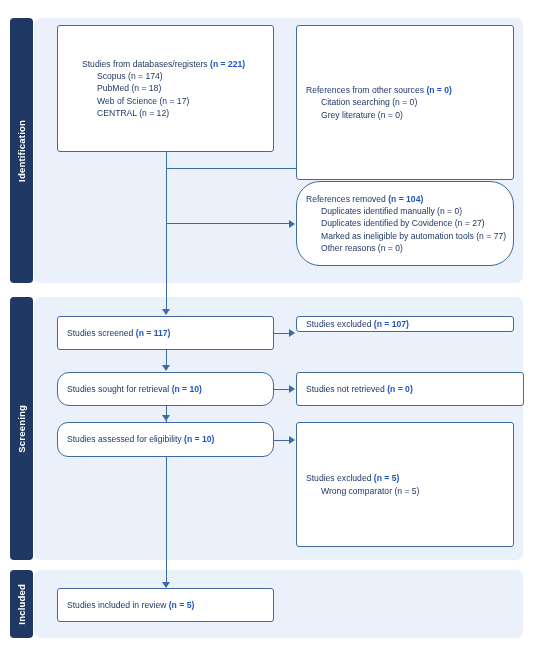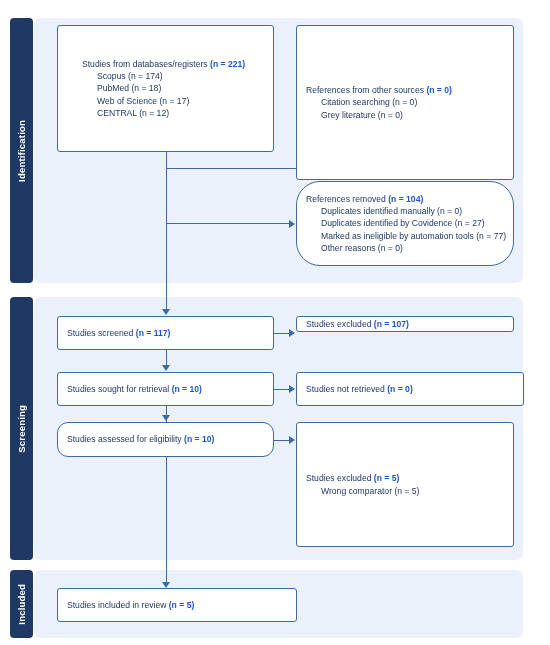--- a/index.html
+++ b/index.html
@@ -137,21 +137,21 @@
       <span>Studies screened </span><span class="cnt">(n = 117)</span>
     </div>
   </div>
 
   <div class="fbox" style="left:296px;top:316px;width:218px;height:16px;">
     <div class="fline head">
       <span>Studies excluded </span><span class="cnt">(n = 107)</span>
     </div>
   </div>
 
-  <div class="fbox" style="left:57px;top:372px;width:217px;height:34px;">
+  <div class="fbox" style="left:57px;top:372px;width:217px;height:34px;border-radius:12px;">
     <div class="fline head">
       <span>Studies sought for retrieval </span><span class="cnt">(n = 10)</span>
     </div>
   </div>
 
   <div class="fbox" style="left:296px;top:372px;width:228px;height:34px;">
     <div class="fline head">
       <span>Studies not retrieved </span><span class="cnt">(n = 0)</span>
     </div>
   </div>
@@ -162,19 +162,19 @@
     </div>
   </div>
 
   <div class="fbox" style="left:296px;top:422px;width:218px;height:125px;">
     <div class="fline head">
       <span>Studies excluded </span><span class="cnt">(n = 5)</span>
     </div>
     <div class="fline sub">Wrong comparator (n = 5)</div>
   </div>
 
-  <div class="fbox" style="left:57px;top:588px;width:240px;height:34px;">
+  <div class="fbox" style="left:57px;top:588px;width:217px;height:34px;">
     <div class="fline head">
       <span>Studies included in review </span><span class="cnt">(n = 5)</span>
     </div>
   </div>
 
 </div>
 
 </body></html>

